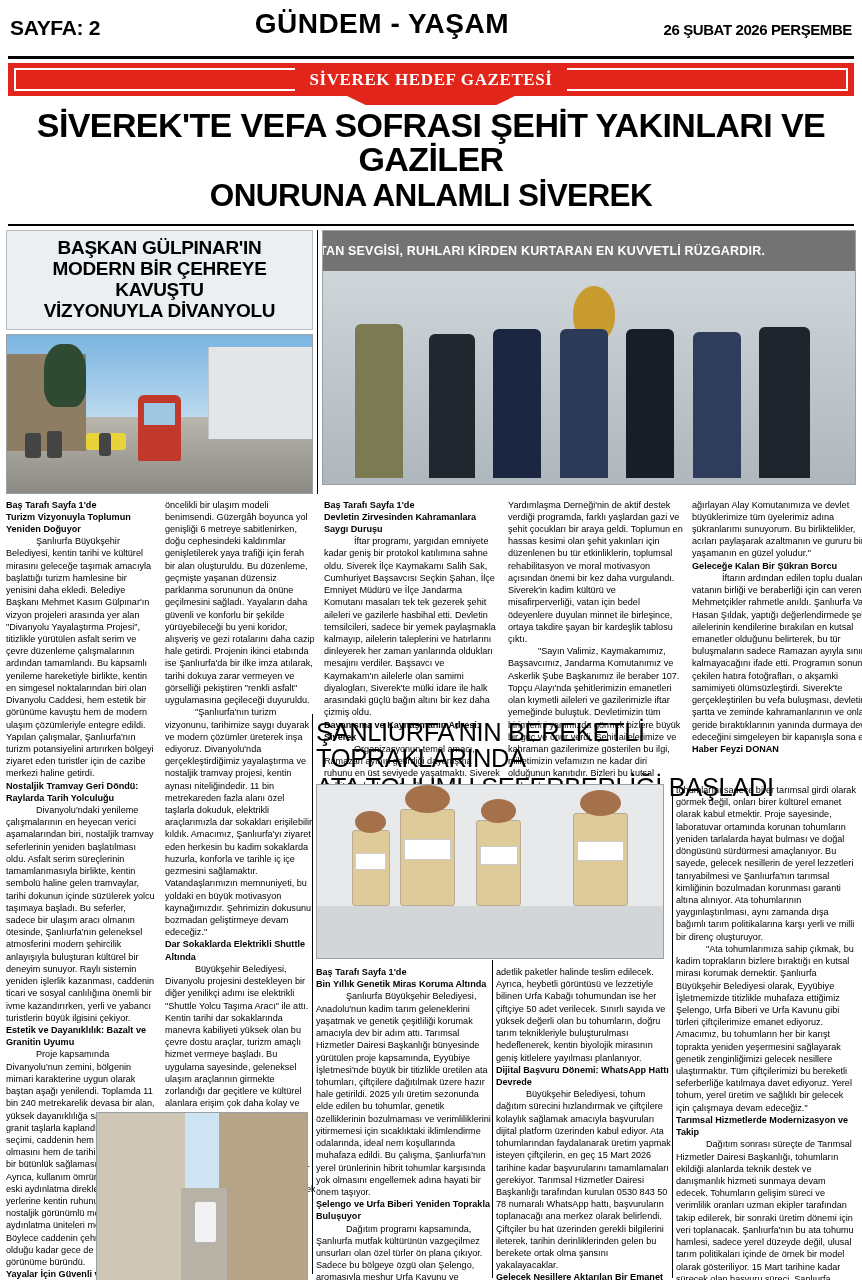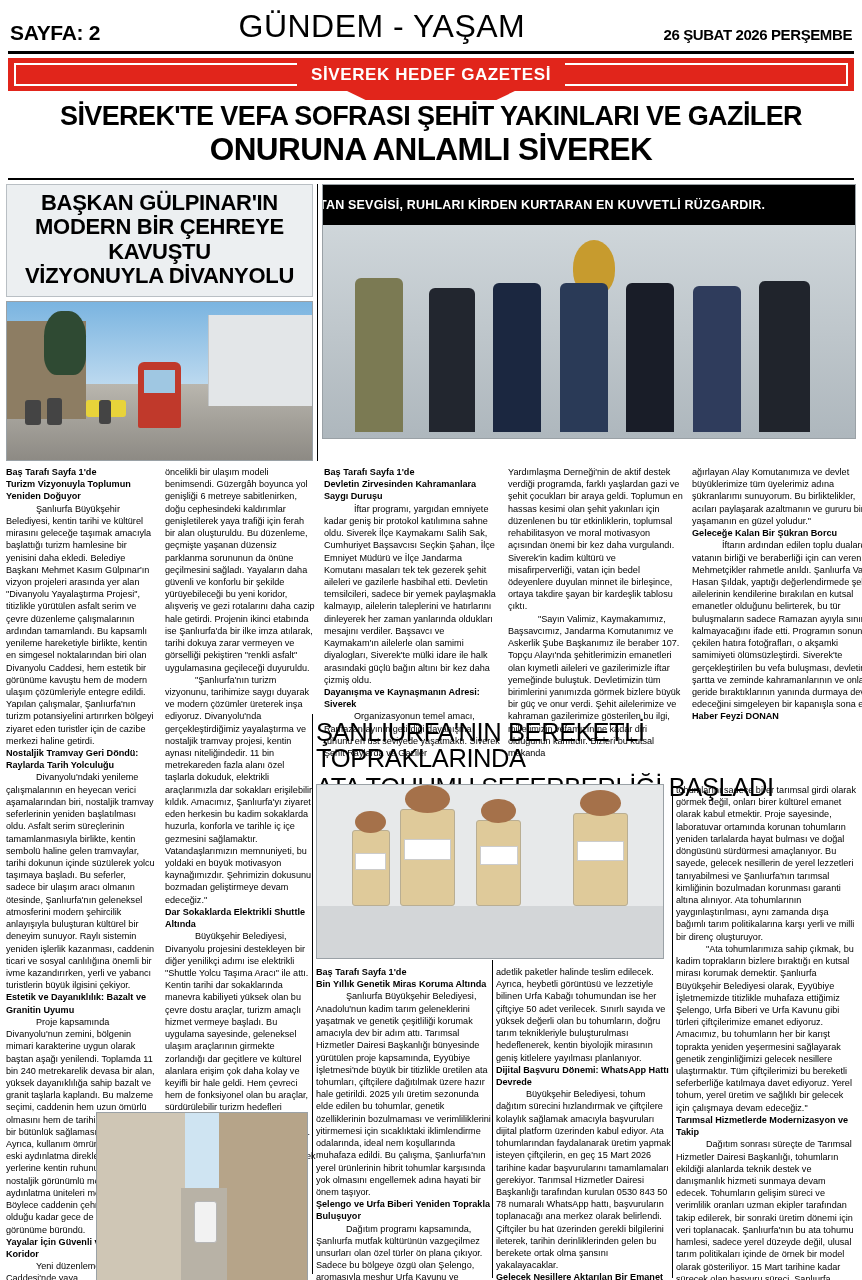--- a/index.html
+++ b/index.html
@@ -9,29 +9,29 @@
     background: #ffffff;
     font-family: "Liberation Sans", sans-serif;
     color: #000;
     overflow: hidden;
   }
   .page { width: 862px; height: 1280px; position: relative; padding: 0 6px; }
 
   
   .masthead {
     display: flex; align-items: flex-end; justify-content: space-between;
-    padding: 8px 4px 6px 4px;
+    padding: 8px 4px 16px 4px;
   }
   .masthead-left { font-size: 21px; font-weight: 700; letter-spacing: -0.3px; }
-  .masthead-center { font-size: 32px; font-weight: 400; letter-spacing: 0.5px; }
+  .masthead-center { font-size: 28px; font-weight: 700; letter-spacing: 0.5px; }
   .masthead-right { font-size: 15px; font-weight: 700; letter-spacing: -0.4px; padding-bottom:2px; }
   .rule-top { height: 3px; background: #000; margin: 0 2px; }
 
   
-  .banner-wrap { position: relative; margin: 4px 2px 0 2px; height: 33px; }
+  .banner-wrap { position: relative; margin: 4px 2px 0 2px; height: 33px; font-family: Liberation Serif, serif; }
   .banner-bar {
     position: absolute; inset: 0;
     background: #e1251b;
     display: flex; align-items: center; justify-content: center;
   }
   .banner-inner {
     position: absolute; left: 6px; right: 6px; top: 5px; bottom: 5px;
     border: 2px solid #fff;
   }
   .banner-title {
@@ -43,37 +43,37 @@
     bottom: -9px; width: 172px; height: 10px; background: #e1251b;
     clip-path: polygon(0 0, 100% 0, 88% 100%, 12% 100%);
     z-index: 2;
   }
 
   
   .main-head {
     text-align: center; font-weight: 700; line-height: 1.0;
     padding: 12px 4px 6px 4px;
   }
-  .main-head .l1 { font-size: 27px; letter-spacing: -0.6px; display:block; }
+  .main-head .l1 { font-size: 34px; letter-spacing: -0.6px; display:block; }
   .main-head .l2 { font-size: 31.5px; letter-spacing: -0.6px; display:block; margin-top: 4px;}
   .rule-head { height: 2px; background: #000; margin: 6px 2px 0 2px; }
 
   
   .top-section { display: flex; margin-top: 4px; }
   .col-left-pair { width: 307px; flex: 0 0 307px; }
   .vdiv { width: 1px; background: #000; margin: 0 4px; align-self: stretch; }
   .col-photo-main { flex: 1; }
 
   
   .teaser-head {
     background: #eceff1; border: 1px solid #b9bfc4;
     padding: 6px 4px 7px 4px; text-align: center;
     font-weight: 700; line-height: 1.12;
   }
-  .teaser-head div { font-size: 22px; letter-spacing: -0.3px; }
+  .teaser-head div { font-size: 19px; letter-spacing: -0.3px; }
 
   .photo {
     background: #cfd4d8; position: relative; overflow: hidden;
     border: 1px solid #9aa1a6;
   }
   .photo-tram { height: 160px; margin-top: 4px; }
   .photo-main { height: 255px; }
 
   
   .cols { display: flex; margin-top: 5px; }
@@ -109,21 +109,21 @@
   .sky { position:absolute; left:0; right:0; top:0; height:52%; background:linear-gradient(#7ab4e0,#bcd9ef); }
   .ground { position:absolute; left:0; right:0; bottom:0; height:48%; background:linear-gradient(#b9b6ae,#8d8a84); }
   .wallL { position:absolute; left:0; top:12%; width:26%; height:62%; background:#8d7d63; }
   .bldgR { position:absolute; right:0; top:8%; width:34%; height:58%; background:#e3e6e8; border-left:1px solid #c3c7ca;}
   .tram { position:absolute; left:43%; top:38%; width:14%; height:42%; background:#c0392b; border-radius:6px 6px 2px 2px; }
   .tram:after{ content:""; position:absolute; left:14%; top:12%; width:72%; height:34%; background:#9fc7e2;}
   .taxi { position:absolute; left:26%; top:62%; width:13%; height:11%; background:#e8d33a; border-radius:3px;}
   .tree { position:absolute; left:12%; top:6%; width:14%; height:40%; background:#2f4a33; border-radius:40% 40% 30% 30%;}
   .pers { position:absolute; background:#444; border-radius:3px; }
 
-  .banner-red { position:absolute; left:0; right:0; top:0; height:16%; background:#000000;text-decoration:underline; }
+  .banner-red { position:absolute; left:0; right:0; top:0; height:16%; background:#737373;text-decoration:underline; }
   .banner-red .btxt { color:#fff; font-size:12.5px; font-weight:700; white-space:nowrap;
      line-height:1; position:absolute; left:-4px; top:50%; transform:translateY(-50%); letter-spacing:0.2px;}
   .stagebg { position:absolute; left:0; right:0; top:16%; bottom:0; background:linear-gradient(#cfd6da,#aeb7bd);}
   .bust { position:absolute; left:47%; top:22%; width:42px; height:56px; background:#c79b2e; border-radius:50% 50% 45% 45%;}
   .fig { position:absolute; bottom:2%; border-radius:6px 6px 0 0;}
 
   .shelf { position:absolute; left:0; right:0; bottom:0; height:30%; background:#d3d6d8;}
   .jar { position:absolute; bottom:30%; background:rgba(222,200,150,0.95); border:1px solid #b9ae93; border-radius:3px;}
   .cork { position:absolute; background:#a5714a; border-radius:50%; }
   .jlabel{ position:absolute; left:6%; right:6%; top:30%; height:22%; background:#fff; border:1px solid #ccc;}

